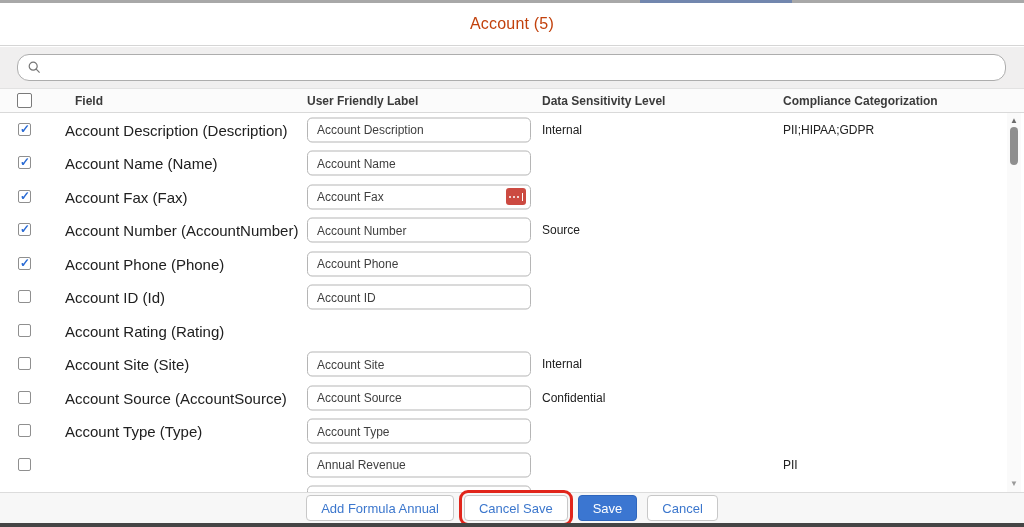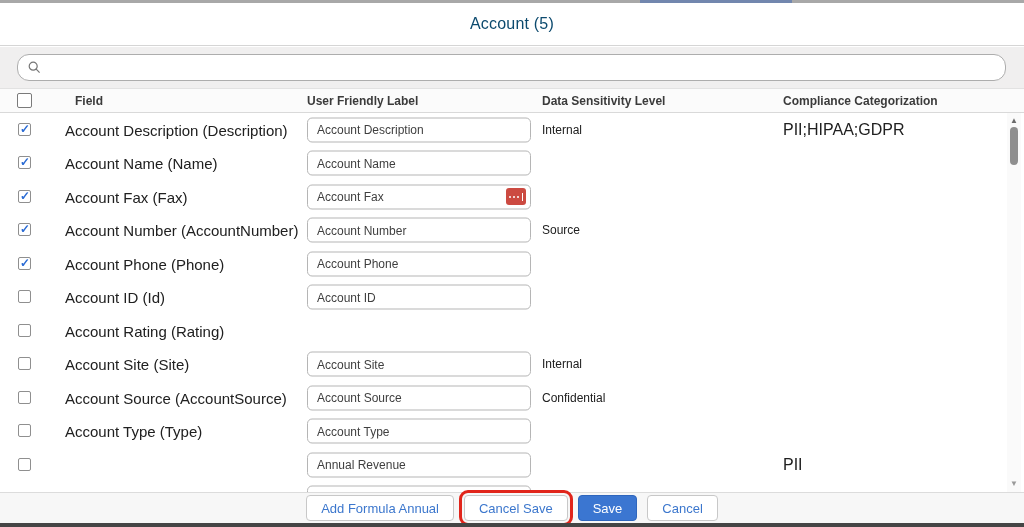--- a/index.html
+++ b/index.html
@@ -9,21 +9,21 @@
   .stage { position:relative; width:1024px; height:527px; background:#fff; }
 
   
   .top-strip { position:absolute; left:0; top:0; width:1024px; height:3px; background:#a8a8a8; }
   .top-strip .tab-hint { position:absolute; left:640px; top:0; width:152px; height:3px; background:#7287ae; }
   .bottom-strip { position:absolute; left:0; top:523px; width:1024px; height:4px; background:#454545; }
 
   
   .title-bar { position:absolute; left:0; top:3px; width:1024px; height:43px; background:#fff;
                border-bottom:1px solid #d5d5d5; display:flex; align-items:center; justify-content:center; }
-  .title-bar h1 { font-size:16px; font-weight:400; color:#0c4a6e; letter-spacing:.2px; }
+  .title-bar h1 { font-size:16px; font-weight:400; color:#c2410c; letter-spacing:.2px; }
 
   
   .search-band { position:absolute; left:0; top:47px; width:1024px; height:42px; background:#f0efef;
                  border-bottom:1px solid #e2e2e2; }
   .search-box { position:absolute; left:17px; top:7px; width:989px; height:27px; background:#fff;
                 border:1px solid #adadad; border-radius:12px; display:flex; align-items:center; padding-left:10px; }
   .search-box svg { display:block; }
   .search-box input { border:none; outline:none; flex:1; height:100%; font-size:13px; color:#333;
                       background:transparent; padding-left:8px; font-family:"Liberation Sans", sans-serif; }
 
@@ -47,21 +47,21 @@
   .row { position:relative; width:1024px; height:33.5px; }
   .row .cb { position:absolute; left:18px; top:50%; margin-top:-7px; }
   .row .field { position:absolute; left:65px; top:50%; transform:translateY(-50%);
                 font-size:15px; color:#202020; }
   .row .input-wrap { position:absolute; left:307px; top:50%; transform:translateY(-50%);
                      width:224px; height:25px; }
   .row .input-wrap input { width:100%; height:100%; border:1px solid #b5b5b5; border-radius:5px;
                            padding:0 26px 0 9px; font-size:12px; color:#3f3f3f; background:#fff; outline:none;
                            font-family:"Liberation Sans", sans-serif; }
   .row .sens { position:absolute; left:542px; top:50%; transform:translateY(-50%); font-size:12px; color:#202020; }
-  .row .comp { position:absolute; left:783px; top:50%; transform:translateY(-50%); font-size:16px; color:#202020; }
+  .row .comp { position:absolute; left:783px; top:50%; transform:translateY(-50%); font-size:12px; color:#202020; }
 
   
   .ext-icon { position:absolute; right:5px; top:50%; transform:translateY(-50%); width:20px; height:17px;
               background:#cc4a41; border-radius:3px; display:none; align-items:center; justify-content:center; gap:1.5px; }
   .ext-icon .dot { width:2.5px; height:2.5px; background:#fff; border-radius:50%; }
   .ext-icon .bar { width:1.5px; height:8px; background:#fff; margin-left:1px; }
   .row.has-ext .ext-icon { display:flex; }
 
   
   .scrollbar { position:absolute; right:3px; top:113px; width:14px; height:379px; background:#fafafa; }

